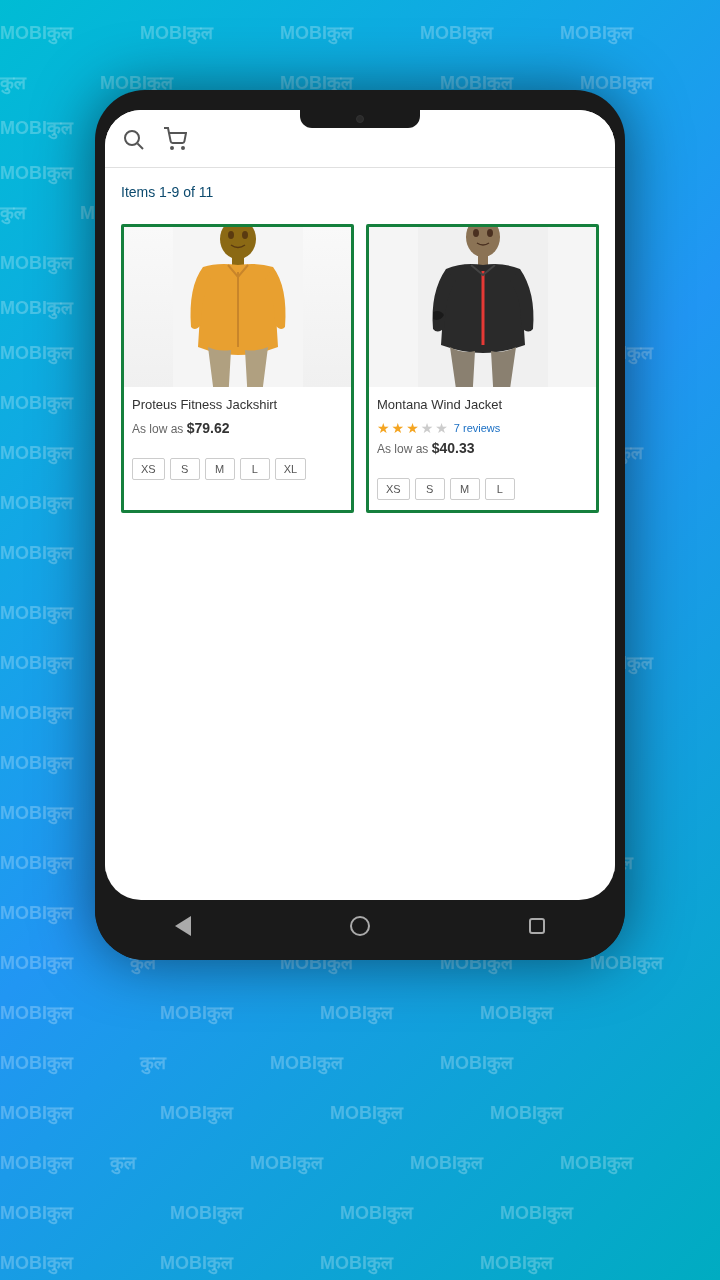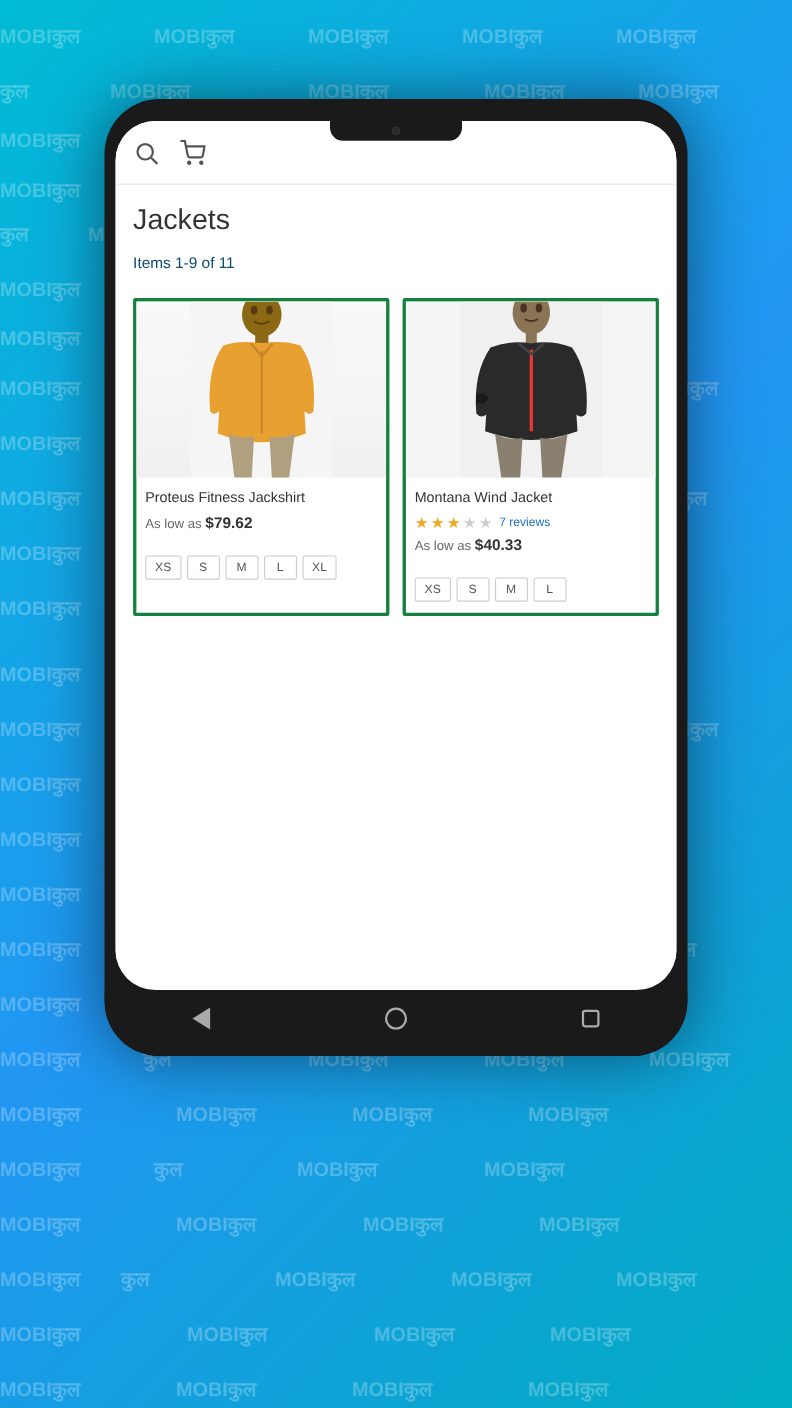--- a/index.html
+++ b/index.html
@@ -536,21 +536,20 @@
         <svg class="cart-icon-svg" viewBox="0 0 24 24" fill="none" stroke="#555" stroke-width="2">
           <path d="M1 1h4l2.68 13.39a2 2 0 0 0 2 1.61h9.72a2 2 0 0 0 2-1.61L23 6H6"></path>
           <circle cx="9" cy="21" r="1" fill="#555"></circle>
           <circle cx="20" cy="21" r="1" fill="#555"></circle>
         </svg>
       </div>
     </div>
 
     <div class="content-area">
 
-      <h1 class="page-title">Jackets</h1>
 
 
       <div class="items-count">Items 1-9 of 11</div>
 
       <div class="product-grid">
 
         <div class="product-card">
           <div class="product-image product-img-1">
 
             <svg viewBox="0 0 130 200" width="130" height="200">

